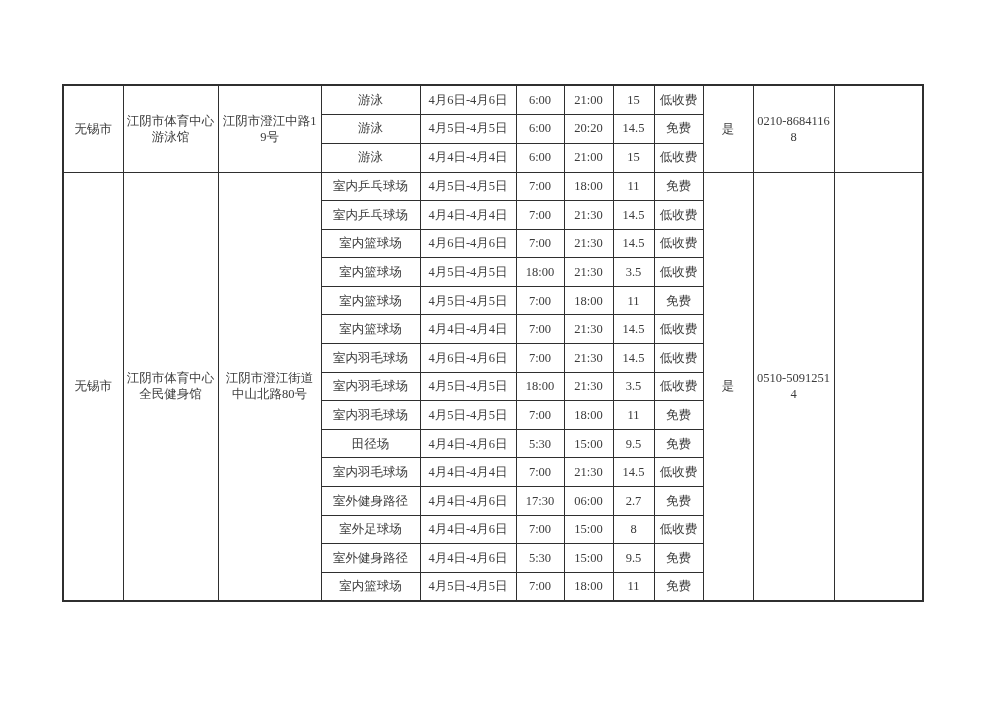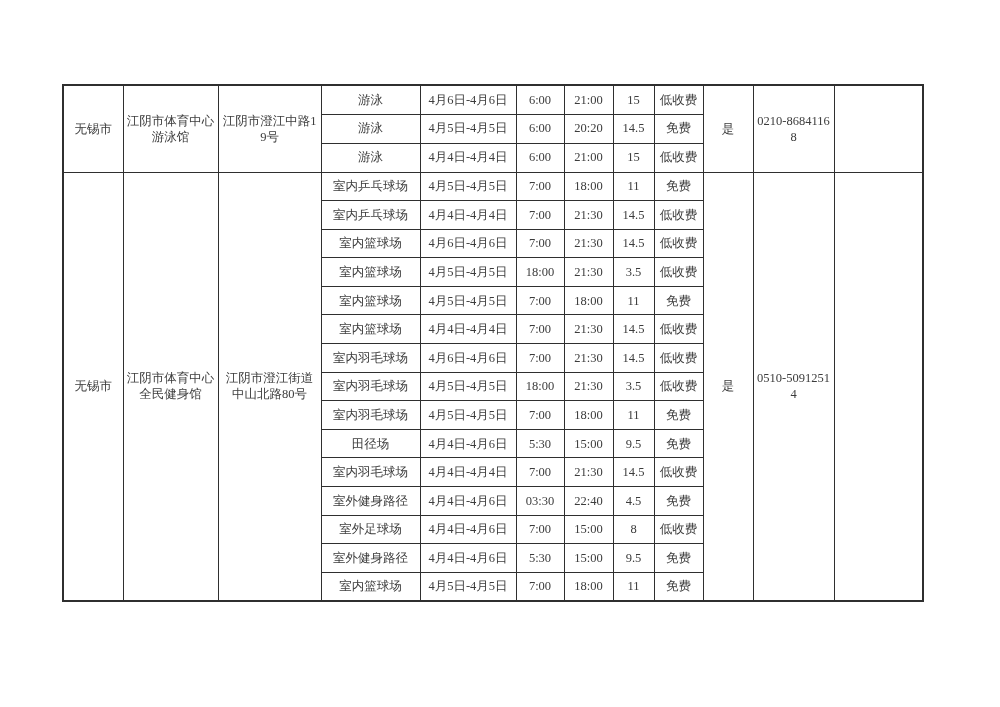--- a/index.html
+++ b/index.html
@@ -178,23 +178,23 @@
           <td>室内羽毛球场</td>
           <td>4月4日-4月4日</td>
           <td>7:00</td>
           <td>21:30</td>
           <td>14.5</td>
           <td>低收费</td>
         </tr>
         <tr class="block-1">
           <td>室外健身路径</td>
           <td>4月4日-4月6日</td>
-          <td>03:30</td>
-          <td>22:40</td>
-          <td>4.5</td>
+          <td>17:30</td>
+          <td>06:00</td>
+          <td>2.7</td>
           <td>免费</td>
         </tr>
         <tr class="block-1">
           <td>室外足球场</td>
           <td>4月4日-4月6日</td>
           <td>7:00</td>
           <td>15:00</td>
           <td>8</td>
           <td>低收费</td>
         </tr>

